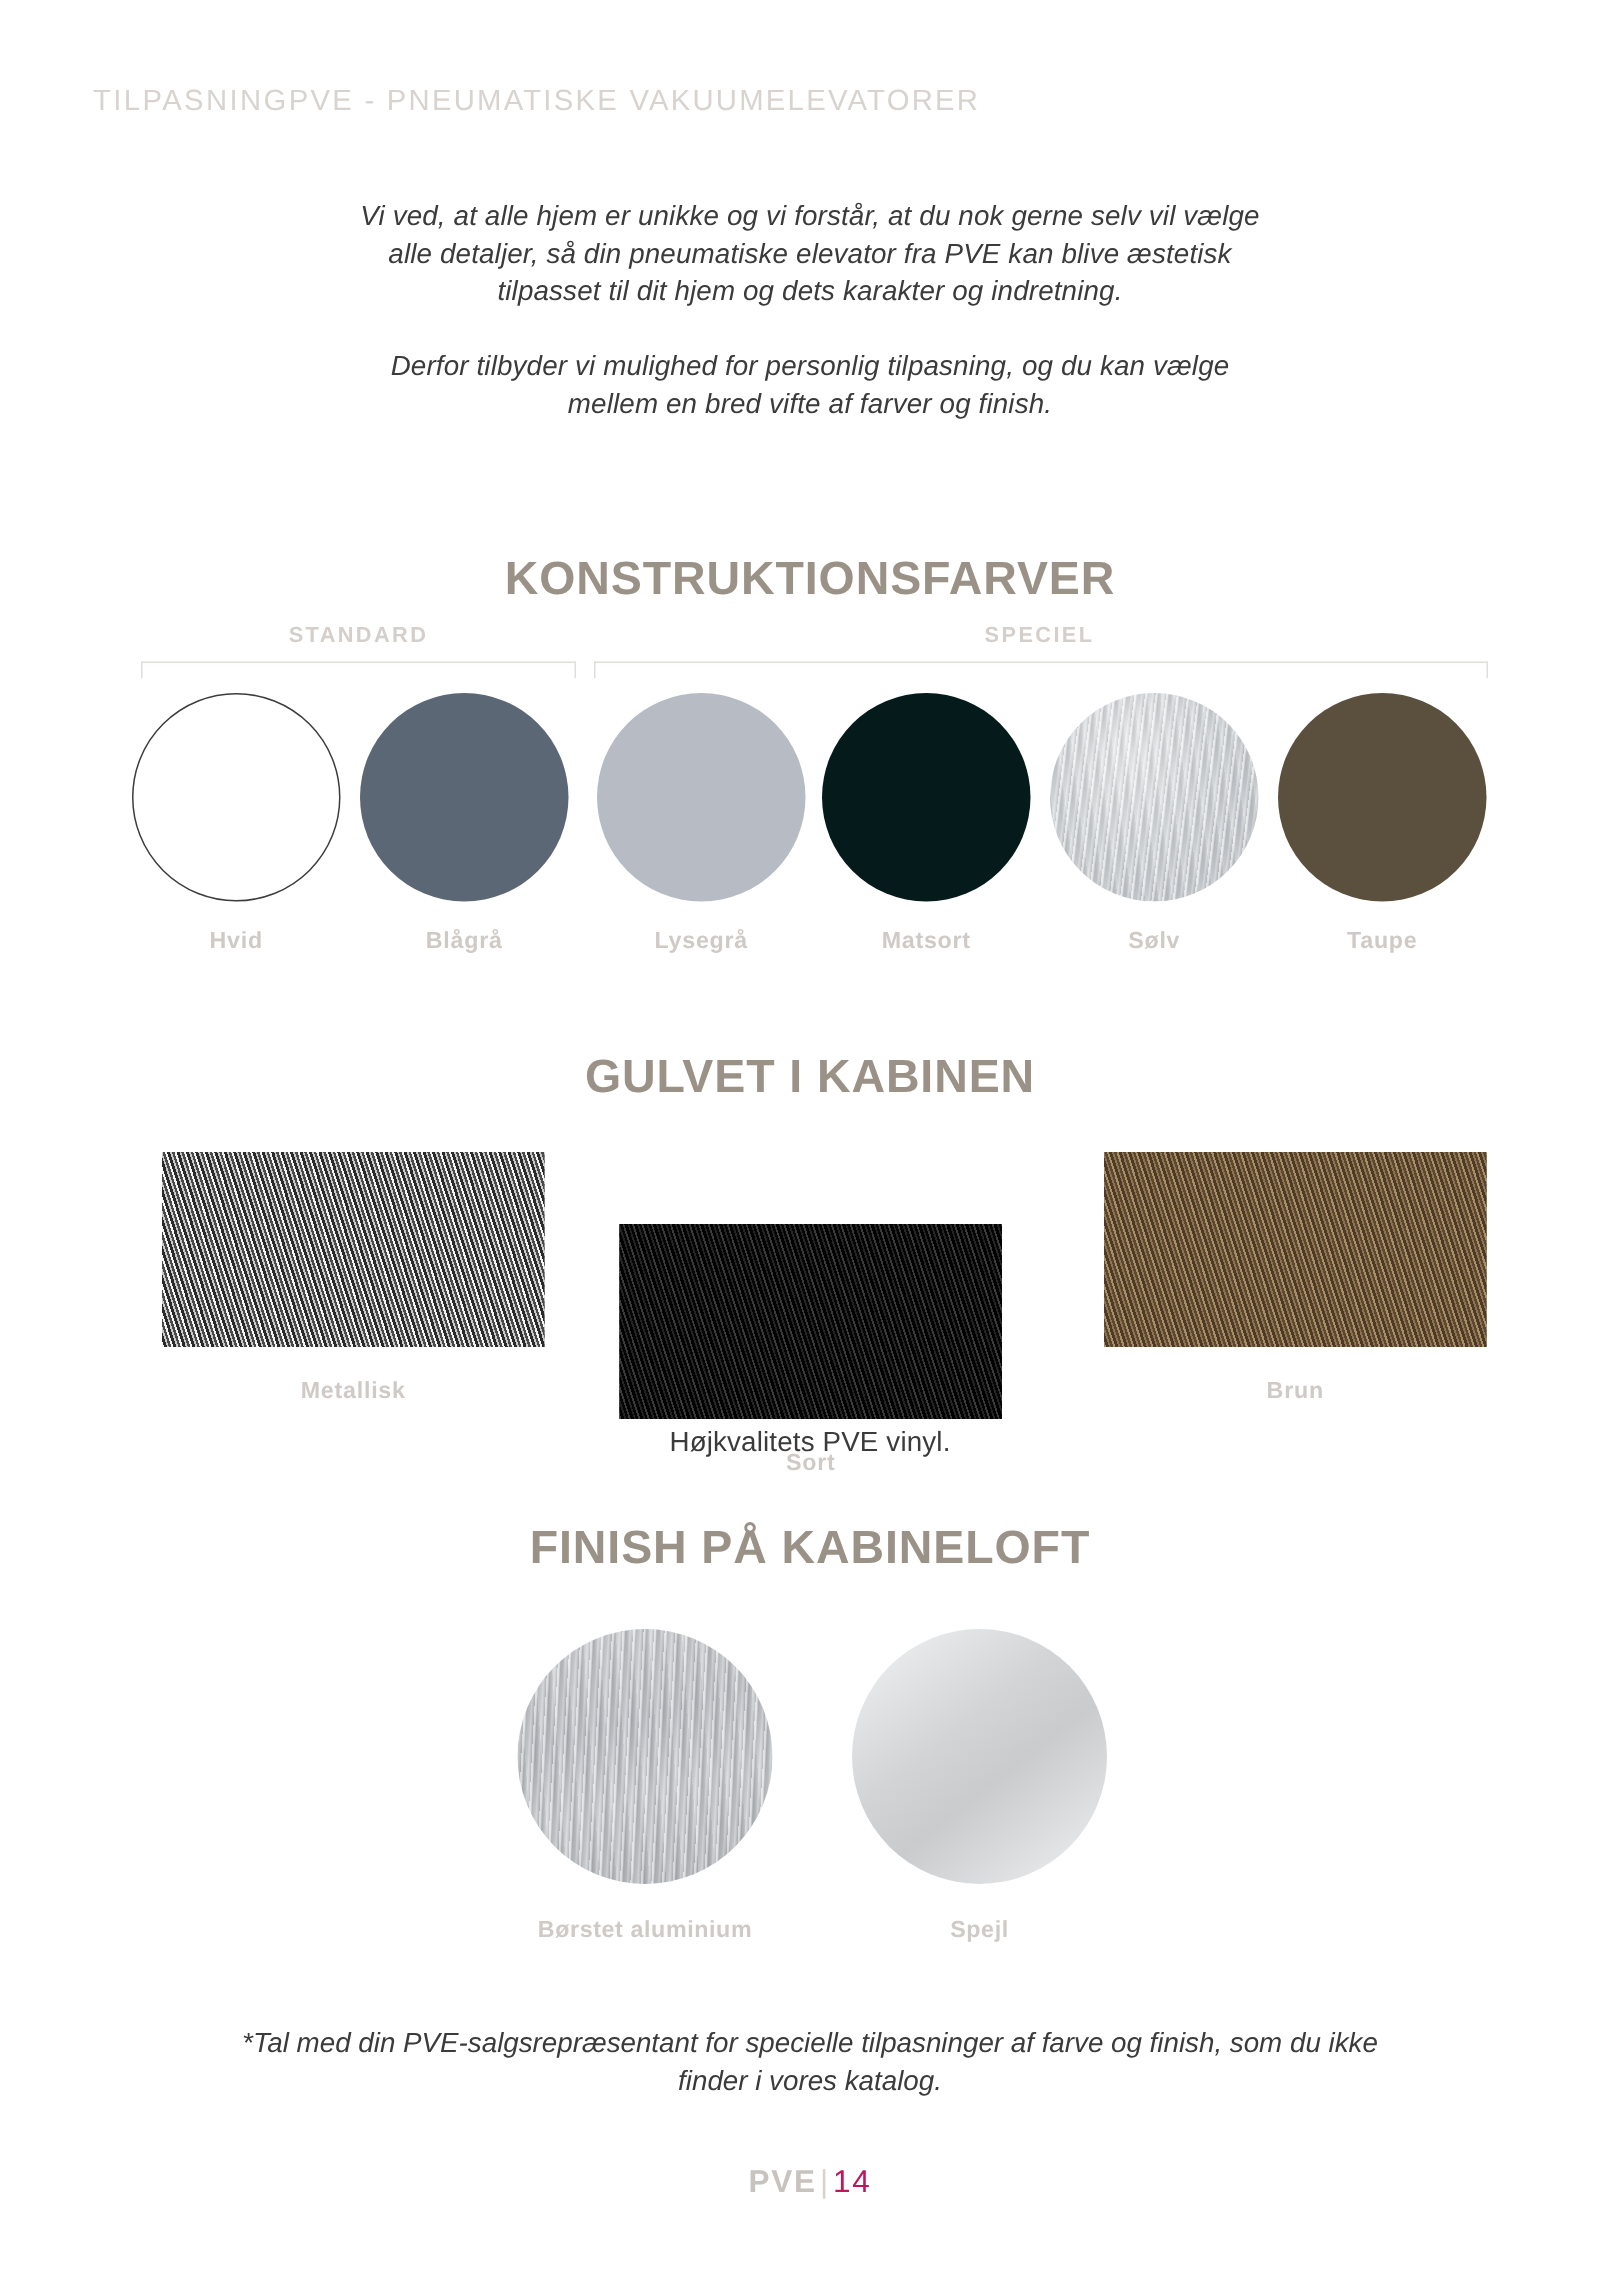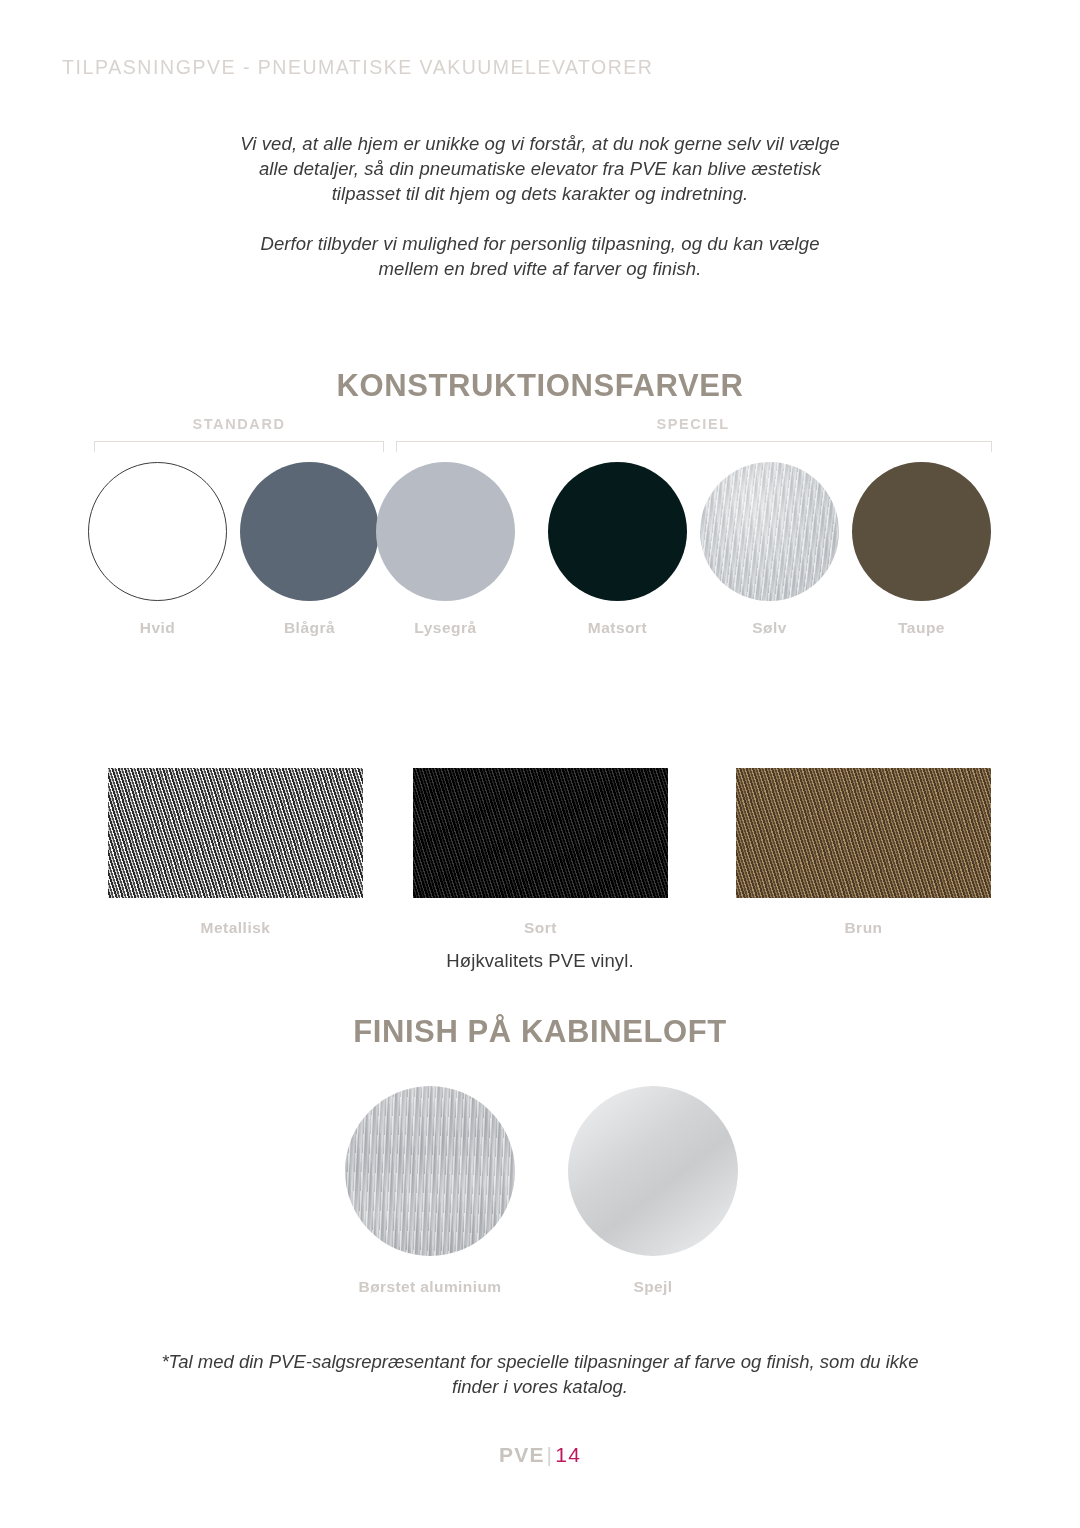--- a/index.html
+++ b/index.html
@@ -118,21 +118,21 @@
   }
   .swatch .name {
     margin-top: 18px;
     font-size: 15.5px;
     font-weight: bold;
     letter-spacing: 0.5px;
     color: #d0cac6;
   }
   .s-hvid    { left: 88px; }
   .s-blaagra { left: 240px; }
-  .s-lysegra { left: 376px; }
+  .s-lysegra { left: 398px; }
   .s-matsort { left: 548px; }
   .s-soelv   { left: 700px; }
   .s-taupe   { left: 852px; }
 
   .disc-hvid {
     background: #ffffff;
     border: 1.3px solid #3c3c3c;
     box-sizing: border-box;
   }
   .disc-blaagra { background: #5c6775; }
@@ -168,21 +168,21 @@
     display: block;
   }
   .floor-item .name {
     margin-top: 21px;
     font-size: 15.5px;
     font-weight: bold;
     letter-spacing: 0.5px;
     color: #d0cac6;
   }
   .f-metallisk { left: 108px; width: 255px; }
-  .f-sort      { left: 413px; width: 255px; }
+  .f-sort      { left: 413px; width: 255px; margin-top: 48px; }
   .f-brun      { left: 720px; width: 255px; padding-left: 16px; }
 
   .tex-metallisk {
     background-color: #8d8d8d;
     background-image:
       repeating-linear-gradient(72deg,
         #f2f2f2 0px, #f2f2f2 1.3px,
         #2a2a2a 1.3px, #2a2a2a 3.2px,
         #c9c9c9 3.2px, #c9c9c9 4.4px,
         #4a4a4a 4.4px, #4a4a4a 6.0px),
@@ -342,20 +342,21 @@
     <div class="swatch s-soelv">
       <span class="disc disc-soelv"></span>
       <div class="name">Sølv</div>
     </div>
     <div class="swatch s-taupe">
       <span class="disc disc-taupe"></span>
       <div class="name">Taupe</div>
     </div>
   </div>
 
+  <div class="section-title" id="title-gulvet">GULVET I KABINEN</div>
 
   <div class="floor-row">
     <div class="floor-item f-metallisk">
       <span class="tex tex-metallisk"></span>
       <div class="name">Metallisk</div>
     </div>
     <div class="floor-item f-sort">
       <span class="tex tex-sort"></span>
       <div class="name">Sort</div>
     </div>

